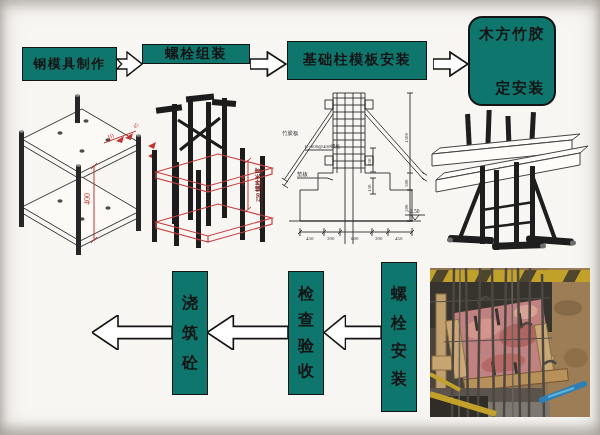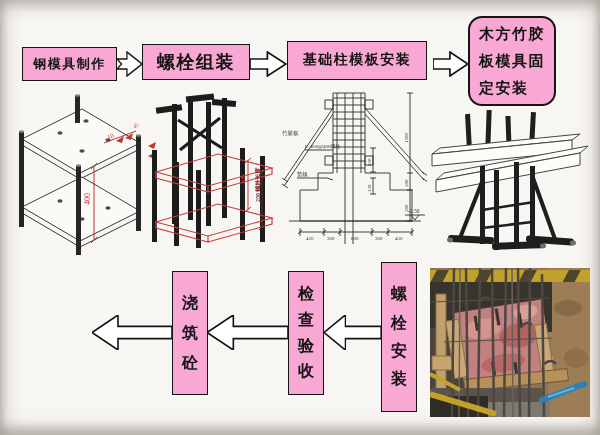--- a/index.html
+++ b/index.html
@@ -3,64 +3,64 @@
 <meta charset="utf-8">
 <style>
   html,body{margin:0;padding:0;background:#dedbd6;}
   .page{
     position:relative;width:600px;height:435px;overflow:hidden;
     background:#f8f6f3;
     font-family:"Liberation Serif","DejaVu Serif",serif;
     box-shadow:inset 0 0 22px rgba(135,128,118,.55), inset 0 -8px 10px rgba(120,113,103,.35), inset 0 6px 8px rgba(150,144,135,.35);
   }
   .box{
-    position:absolute;background:#f9a8d4;border:1.6px solid #141414;
+    position:absolute;background:#0f766e;border:1.6px solid #141414;
     display:flex;align-items:center;justify-content:center;
     font-weight:bold;color:#141414;letter-spacing:1.5px;line-height:1.15;
-    box-sizing:border-box;text-align:left;
+    box-sizing:border-box;text-align:right;
   }
   .rounded{border-radius:14px;}
   .vbox{flex-direction:column;letter-spacing:0;}
   .vbox span{display:block;}
   .arrow{position:absolute;}
   svg text{font-family:"Liberation Serif","DejaVu Serif",serif;}
 </style>
 </head>
 <body>
 
 <div class="page">
 
   <div class="box" style="left:22px;top:47px;width:95px;height:34px;font-size:13px;">
     <span>钢模具制作</span>
   </div>
 
   <svg class="arrow" style="left:117px;top:51px;" width="26" height="26" viewBox="0 0 34 26" preserveAspectRatio="none">
     <polygon points="0,8 13,8 13,1 33,13 13,25 13,18 0,18 6,13" fill="#fff" stroke="#141414" stroke-width="1.6"></polygon>
   </svg>
 
-  <div class="box" style="left:142px;top:44px;width:108px;height:36px;font-size:18px;">
+  <div class="box" style="left:142px;top:44px;width:108px;height:20px;font-size:14px;">
     <span>螺栓组装</span>
   </div>
 
   <svg class="arrow" style="left:250px;top:51px;" width="37" height="26" viewBox="0 0 34 26" preserveAspectRatio="none">
     <polygon points="0,8 16,8 16,1 33,13 16,25 16,18 0,18" fill="#fff" stroke="#141414" stroke-width="1.6"></polygon>
   </svg>
 
   <div class="box" style="left:287px;top:41px;width:140px;height:39px;font-size:14px;">
     <span>基础柱模板安装</span>
   </div>
 
   <svg class="arrow" style="left:433px;top:51px;" width="36" height="26" viewBox="0 0 34 26" preserveAspectRatio="none">
     <polygon points="0,8 16,8 16,1 33,13 16,25 16,18 0,18" fill="#fff" stroke="#141414" stroke-width="1.6"></polygon>
   </svg>
 
   <div class="box rounded" style="left:468px;top:16px;width:88px;height:90px;font-size:15px;line-height:27px;border-width:2px;">
     <div>
       <span>木方竹胶</span><br>
-      <span>板模具固</span><br>
+      <br>
       <span>定安装</span>
     </div>
   </div>
 
   <svg style="position:absolute;left:8px;top:93px;" width="140" height="162" viewBox="0 0 140 162">
     <g stroke="#3a3a3a" stroke-width="1" fill="#fbfaf7">
       <path d="M14,46 L74,16 L132,50 L72,80 Z"></path>
       <path d="M14,46 L14,52 L72,86 L72,80 M72,86 L132,56 L132,50" fill="none"></path>
       <path d="M14,114 L74,84 L132,118 L72,148 Z"></path>
       <path d="M14,114 L14,120 L72,154 L72,148 M72,154 L132,124 L132,118" fill="none"></path>

